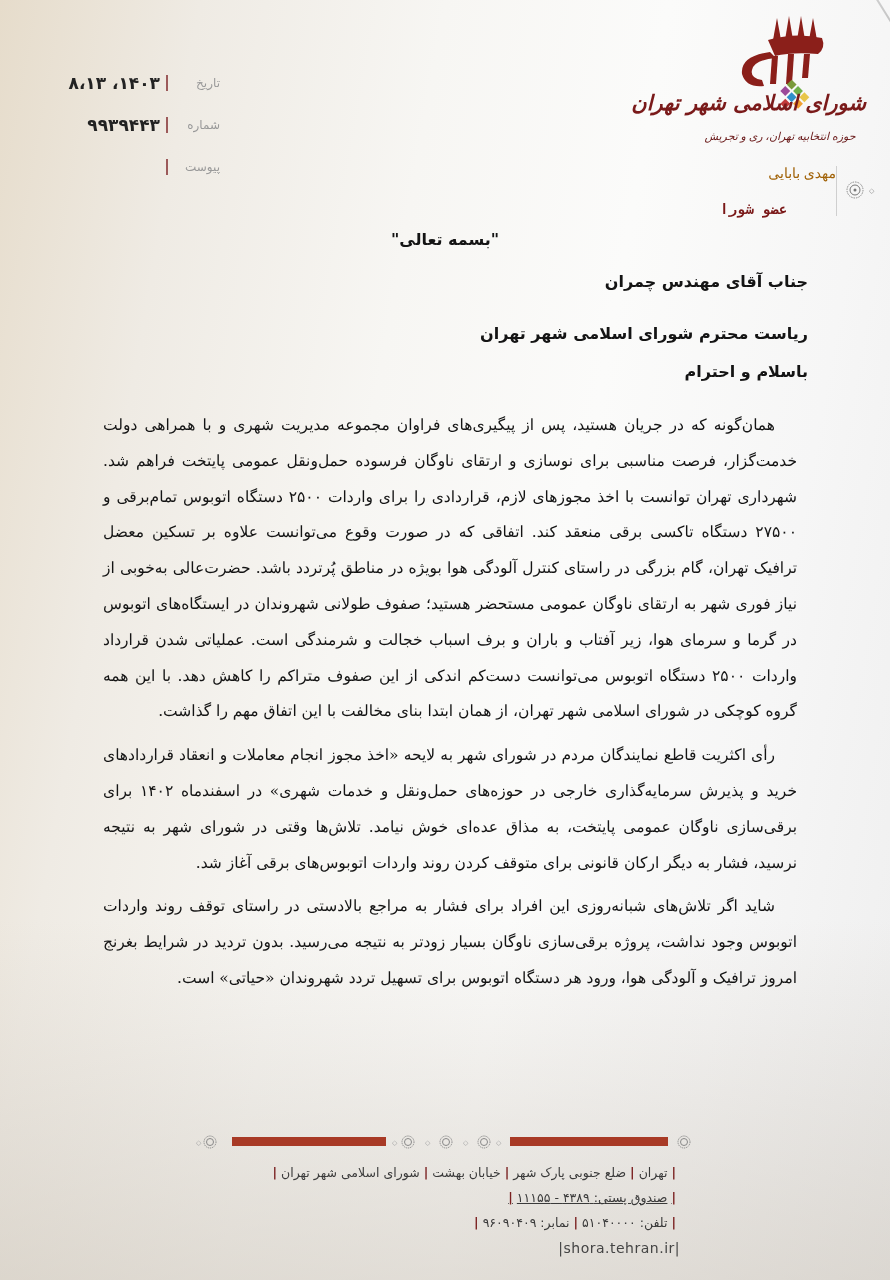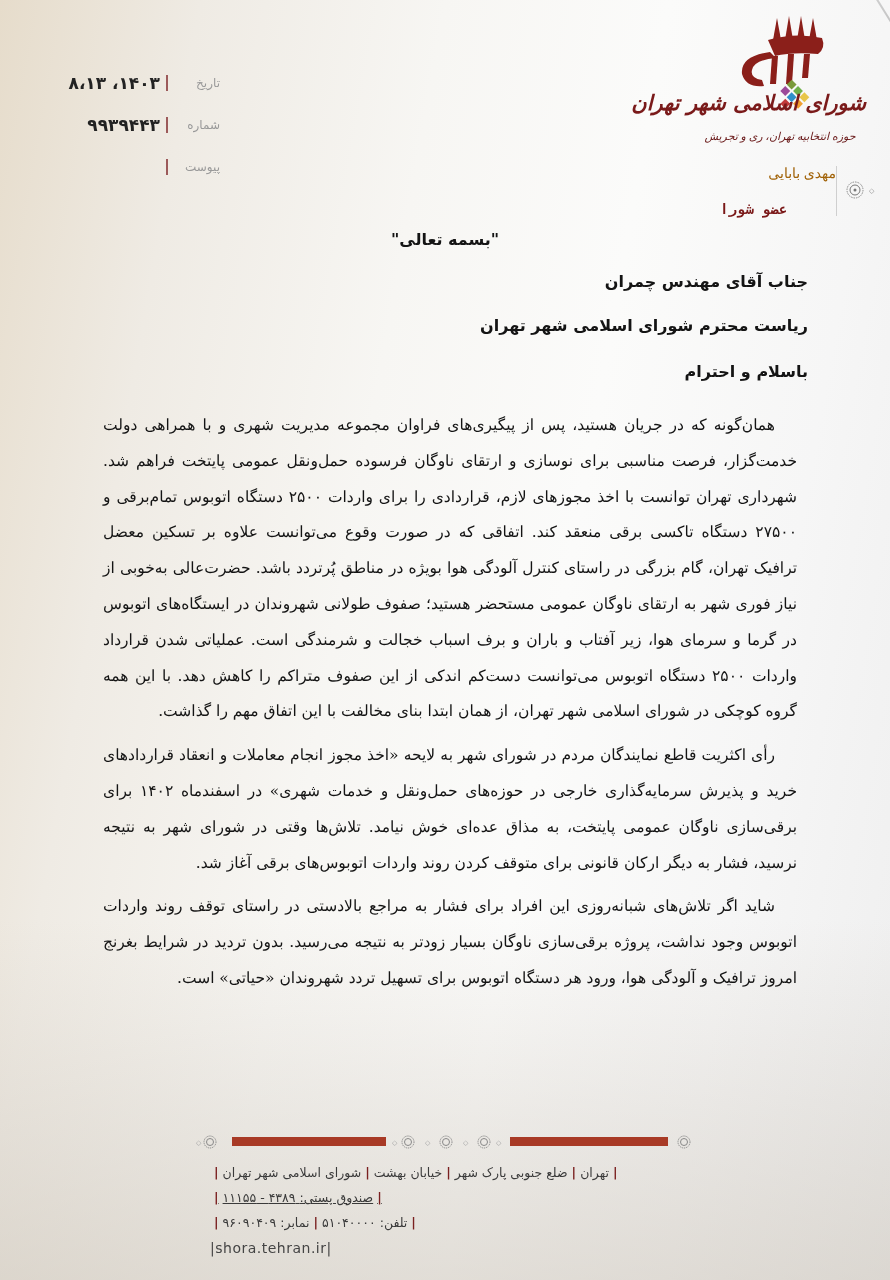--- a/index.html
+++ b/index.html
@@ -52,33 +52,33 @@
     .seal-icon { position: absolute; left: 846px; top: 181px; width: 18px; height: 18px; }
     .dot-icon { position: absolute; left: 869px; top: 187px; font-size: 7px; color: #999; }
 
     
     .basmala {
       position: absolute; left: 370px; top: 230px; width: 150px; text-align: center; direction: rtl;
       font-family: "DejaVu Sans", sans-serif; font-weight: bold; font-size: 16px;
     }
     .addr { position: absolute; right: 82px; direction: rtl; font-family: "DejaVu Sans", sans-serif; font-weight: bold; font-size: 16px; white-space: nowrap; }
     .addr1 { top: 272px; }
-    .addr2 { top: 316px; }
+    .addr2 { top: 324px; }
     .addr3 { top: 362px; }
 
     .content {
       position: absolute; left: 95px; top: 400px; width: 710px; direction: rtl;
       font-family: "DejaVu Serif", serif; font-size: 15.5px; line-height: 35.8px; text-align: justify;
     }
     .content p { margin: 8px; text-indent: 22px; }
 
     
     .footer-ornament { position: absolute; left: 196px; top: 1132px; width: 500px; height: 20px; }
     .footer-text {
-      position: absolute; left: 210px; width: 470px; text-align: left; direction: rtl;
+      position: absolute; left: 210px; width: 470px; text-align: right; direction: rtl;
       font-family: "DejaVu Sans", sans-serif; font-size: 12.5px; color: #3a3a3a; white-space: nowrap;
     }
     .ft1 { top: 1165px; }
     .ft2 { top: 1190px; text-decoration: underline; }
     .ft3 { top: 1215px; }
     .ft4 { top: 1240px; direction: ltr; font-size: 14px; letter-spacing: 0.5px; color: #444; }
     .pipe { color: #7a2020; font-weight: bold; margin: 0 4px; }
   </style>
 </head>
 <body>

